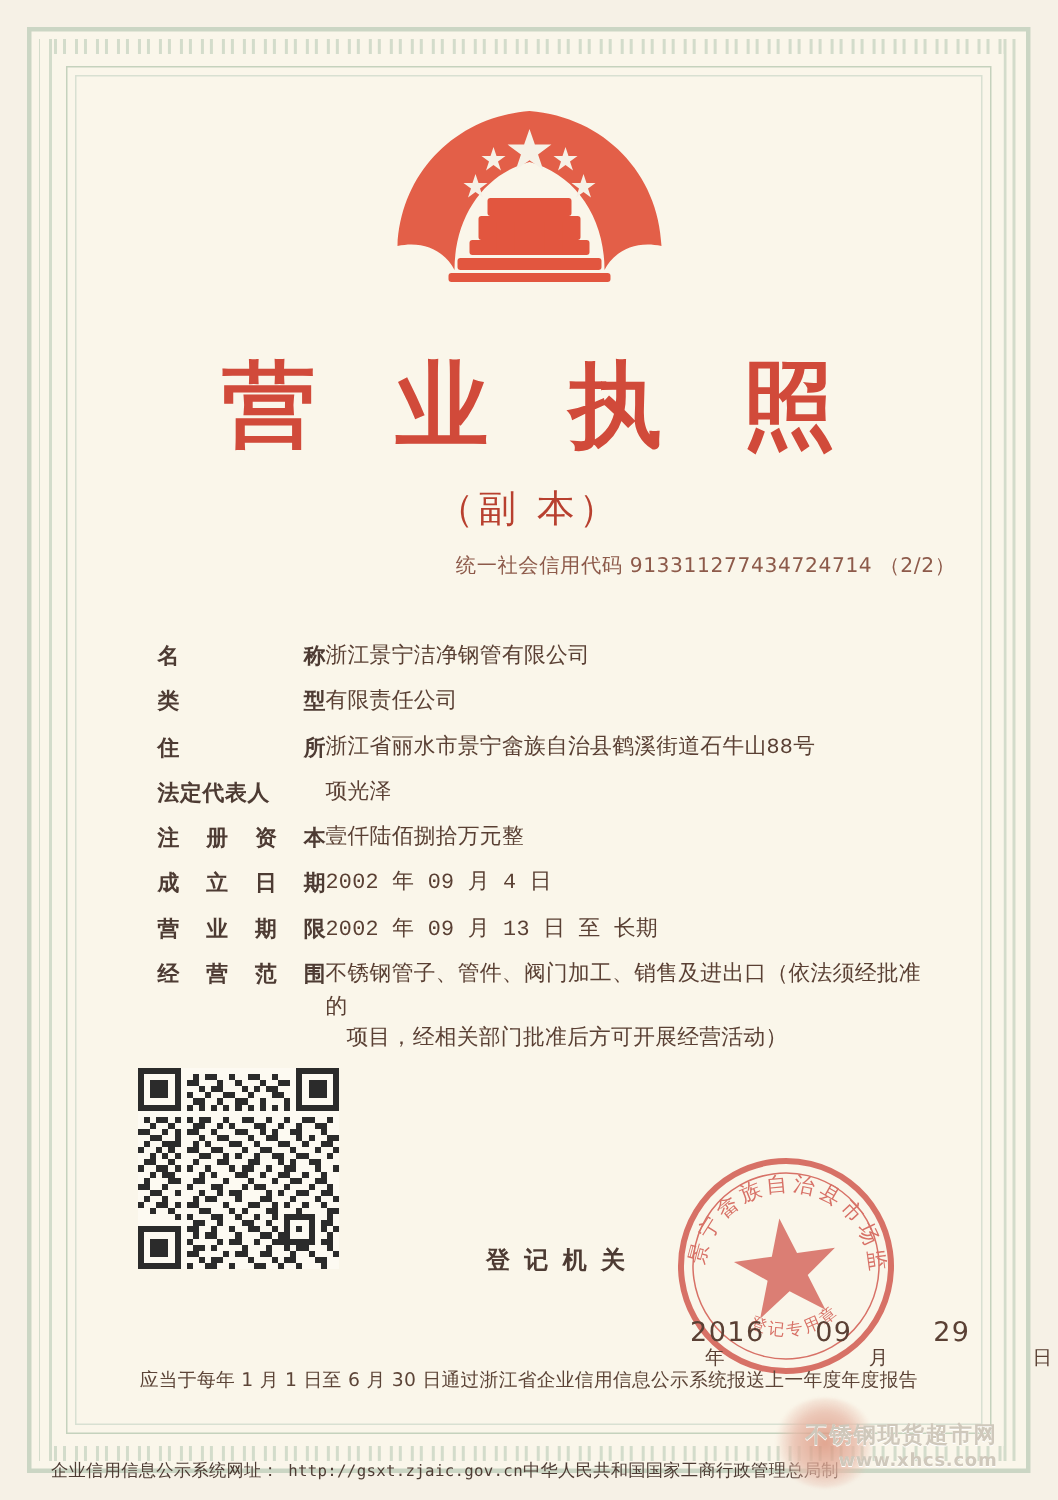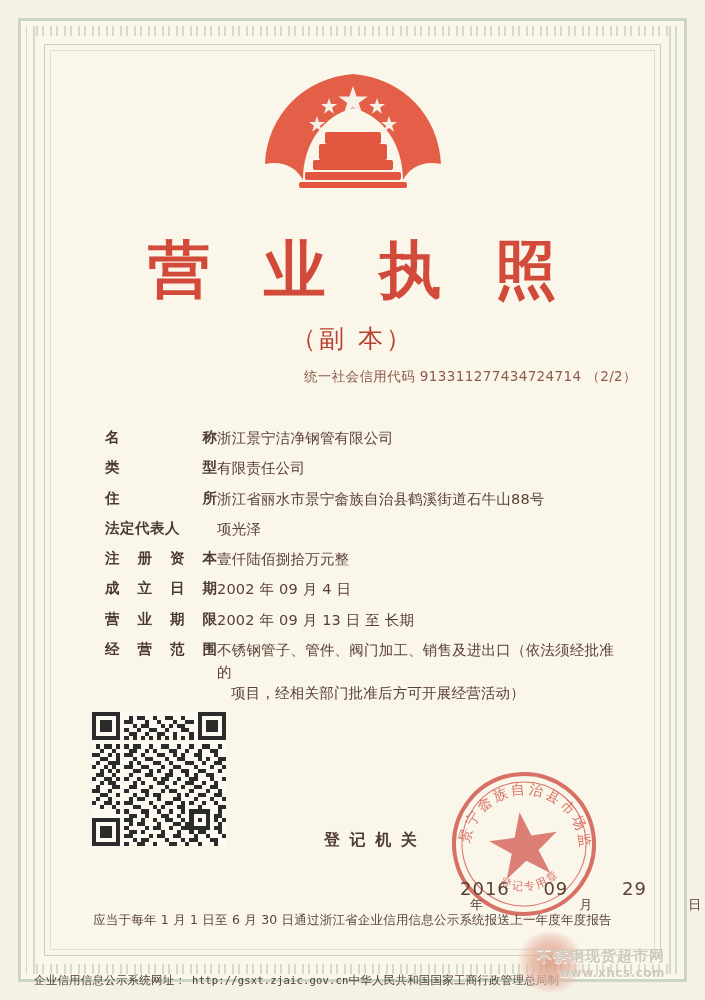--- a/index.html
+++ b/index.html
@@ -100,20 +100,21 @@
     display:flex;
     justify-content:space-between;
   }
   .label span{display:inline-block;}
   .value{
     font-size:14.5px;
     color:#5a4034;
     line-height:1.5;
     letter-spacing:.2px;
     max-width:400px;
+    font-family:Liberation Mono, monospace;
   }
   .value .ln2{display:block;padding-left:14px;}
 
   
   .qr{
     position:absolute;left:92px;top:712px;
     width:134px;height:134px;
     background:#fdfaf2;
   }
   .qr svg{display:block;}

